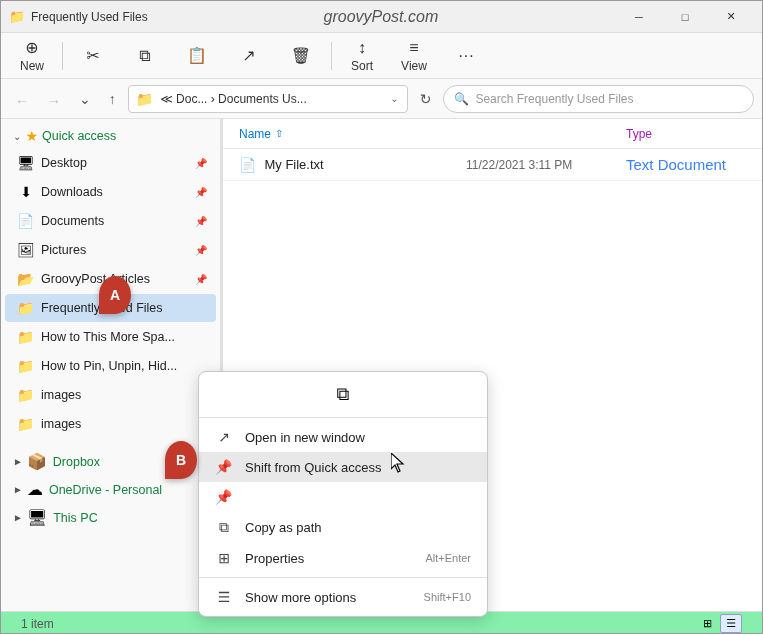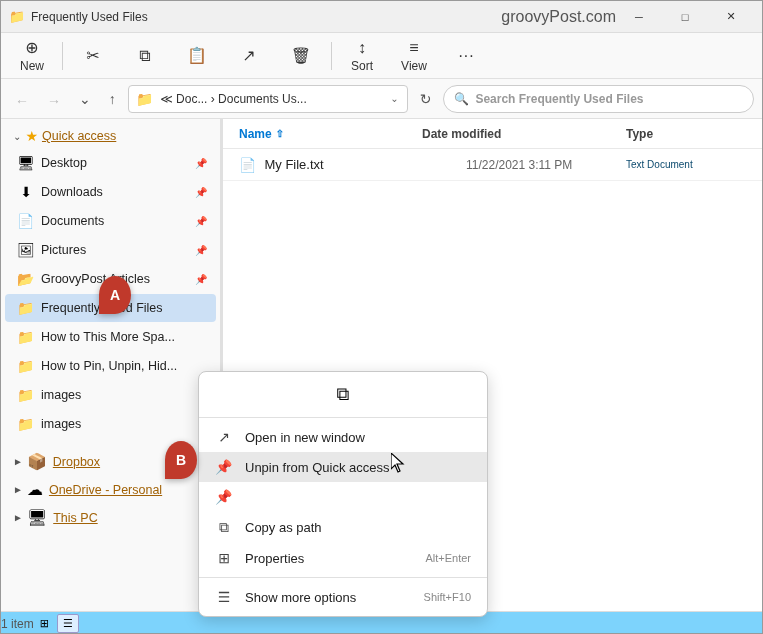--- a/index.html
+++ b/index.html
@@ -15,21 +15,21 @@
       border-bottom: 1px solid #ddd;
       user-select: none;
     }
     .title-bar-icon { width: 16px; height: 16px; margin-right: 6px; }
     .title-bar-text { font-size: 12px; color: #333; flex: 1; }
     .title-bar-controls { display: flex; gap: 0; }
     .title-bar-btn {
       width: 46px; height: 32px; border: none; background: transparent;
       cursor: pointer; font-size: 11px; color: #333; display: flex; align-items: center; justify-content: center;
     }
-    .site-label { flex: 1; text-align: right; font-size: 16px; color: #555; }
+    .site-label { flex: 1; text-align: left; font-size: 16px; color: #555; font-style: italic; }
 
     
     .toolbar {
       background: #f9f9f9;
       height: 46px;
       display: flex;
       align-items: center;
       padding: 0 6px;
       border-bottom: 1px solid #e0e0e0;
       gap: 2px;
@@ -82,46 +82,47 @@
     }
     .sidebar-item.active { background: #cce0f5; }
     .sidebar-item .item-icon { margin-right: 6px; font-size: 14px; width: 18px; text-align: center; }
     .sidebar-item .item-label { font-size: 12.5px; color: #222; flex: 1; white-space: nowrap; overflow: hidden; text-overflow: ellipsis; }
     .sidebar-item .pin-icon { font-size: 10px; color: #888; margin-left: 4px; }
     .sidebar-group-header {
       display: flex; align-items: center; padding: 4px 8px; cursor: pointer; margin: 1px 4px;
     }
     .sidebar-group-header .chevron { font-size: 10px; margin-right: 4px; color: #555; }
     .sidebar-group-header .star { color: #f0a500; margin-right: 4px; font-size: 14px; }
-    .sidebar-group-header .label { font-size: 12.5px; color: #a16207; font-weight: 500; text-decoration: underline; }
+    .sidebar-group-header .label { font-size: 12.5px; color: #15803d; font-weight: 500; }
 
     
     .file-list { flex: 1; display: flex; flex-direction: column; background: white; }
     .file-list-header {
       display: flex; align-items: center; padding: 4px 16px;
-      border-bottom: 1px solid #e8e8e8; height: 30px; background: white; font-weight: bold;
+      border-bottom: 1px solid #e8e8e8; height: 30px; background: white;
     }
     .col-name { flex: 1; font-size: 12px; color: #0078d4; cursor: pointer; display: flex; align-items: center; gap: 4px; }
     .col-date { width: 160px; font-size: 12px; color: #444; }
-    .col-type { width: 120px; font-size: 12px; color: #404040; margin-left: 44px; }
+    .col-type { width: 120px; font-size: 12px; color: #a21caf; margin-left: 44px; }
     .sort-arrow { font-size: 10px; }
     .file-row {
       display: flex; align-items: center; padding: 4px 16px;
       border-bottom: 1px solid #f0f0f0; height: 32px; cursor: pointer;
     }
     .file-name { flex: 1; font-size: 13px; color: #222; display: flex; align-items: center; gap: 8px; }
     .file-icon { font-size: 14px; }
     .file-date { width: 160px; font-size: 12px; color: #666; }
-    .file-type { width: 120px; font-size: 10px; color: #0c4a6e; }
+    .file-type { width: 120px; font-size: 15px; color: #3b82f6; }
     .list-divider { width: 2px; background: #e0e0e0; cursor: col-resize; }
 
     
     .status-bar {
-      height: 24px; background: #7dd3fc; border-top: 1px solid #ddd;
-      display: flex; align-items: center; padding: 0 0; font-size: 12px; color: #555;
+      height: 24px; background: #86efac; border-top: 1px solid #ddd;
+      display: flex; align-items: center; padding: 0 20px; font-size: 12px; color: #555;
+      justify-content: space-between;
     }
     .view-toggle { display: flex; gap: 2px; }
     .view-btn { background: none; border: 1px solid transparent; padding: 2px 5px; cursor: pointer; border-radius: 2px; font-size: 11px; }
     .view-btn.active { background: #ddeeff; border-color: #99c; }
 
     
     .context-menu {
       position: absolute;
       left: 197px; top: 370px;
       width: 290px;
@@ -222,21 +223,21 @@
     <button class="nav-btn">⌄</button>
     <button class="nav-btn">↑</button>
     <div class="address-path">
       <span class="path-icon">📁</span>
       <span>≪ Doc... › Documents Us...</span>
       <span class="path-chevron">⌄</span>
     </div>
     <button class="refresh-btn">↻</button>
     <div class="search-box">
       <span class="search-icon">🔍</span>
-      <span style="color:#999;font-size:12px;font-weight:bold;">Search Frequently Used Files</span>
+      <span style="color:#999;font-size:12px;">Search Frequently Used Files</span>
     </div>
   </div>
 
   <div class="main-content">
 
     <div class="sidebar">
       <div class="sidebar-group-header">
         <span class="chevron">⌄</span>
         <span class="star">★</span>
         <span class="label">Quick access</span>
@@ -306,23 +307,20 @@
       </div>
     </div>
 
     <div class="list-divider"></div>
 
     <div class="file-list">
       <div class="file-list-header">
         <div class="col-name">
           <span>Name</span>
           <span class="sort-arrow">⇧</span>
-        </div>
-        <div class="col-date">
-          <span>Date modified</span>
         </div>
         <div class="col-type">
           <span>Type</span>
         </div>
       </div>
       <div class="file-row">
         <div class="file-name">
           <span class="file-icon">📄</span>
           <span>My File.txt</span>
         </div>
@@ -344,21 +342,21 @@
     <div class="ctx-top-icon">
       <span style="font-size:18px;">⧉</span>
     </div>
     <div class="ctx-sep"></div>
     <div class="ctx-item">
       <span class="ctx-icon">↗</span>
       <span class="ctx-label">Open in new window</span>
     </div>
     <div class="ctx-item highlighted">
       <span class="ctx-icon">📌</span>
-      <span class="ctx-label">Unpin from Quick access</span>
+      <span class="ctx-label">Shift from Quick access</span>
     </div>
     <div class="ctx-item">
       <span class="ctx-icon">📌</span>
     </div>
     <div class="ctx-item">
       <span class="ctx-icon">⧉</span>
       <span class="ctx-label">Copy as path</span>
     </div>
     <div class="ctx-item">
       <span class="ctx-icon">⊞</span>

